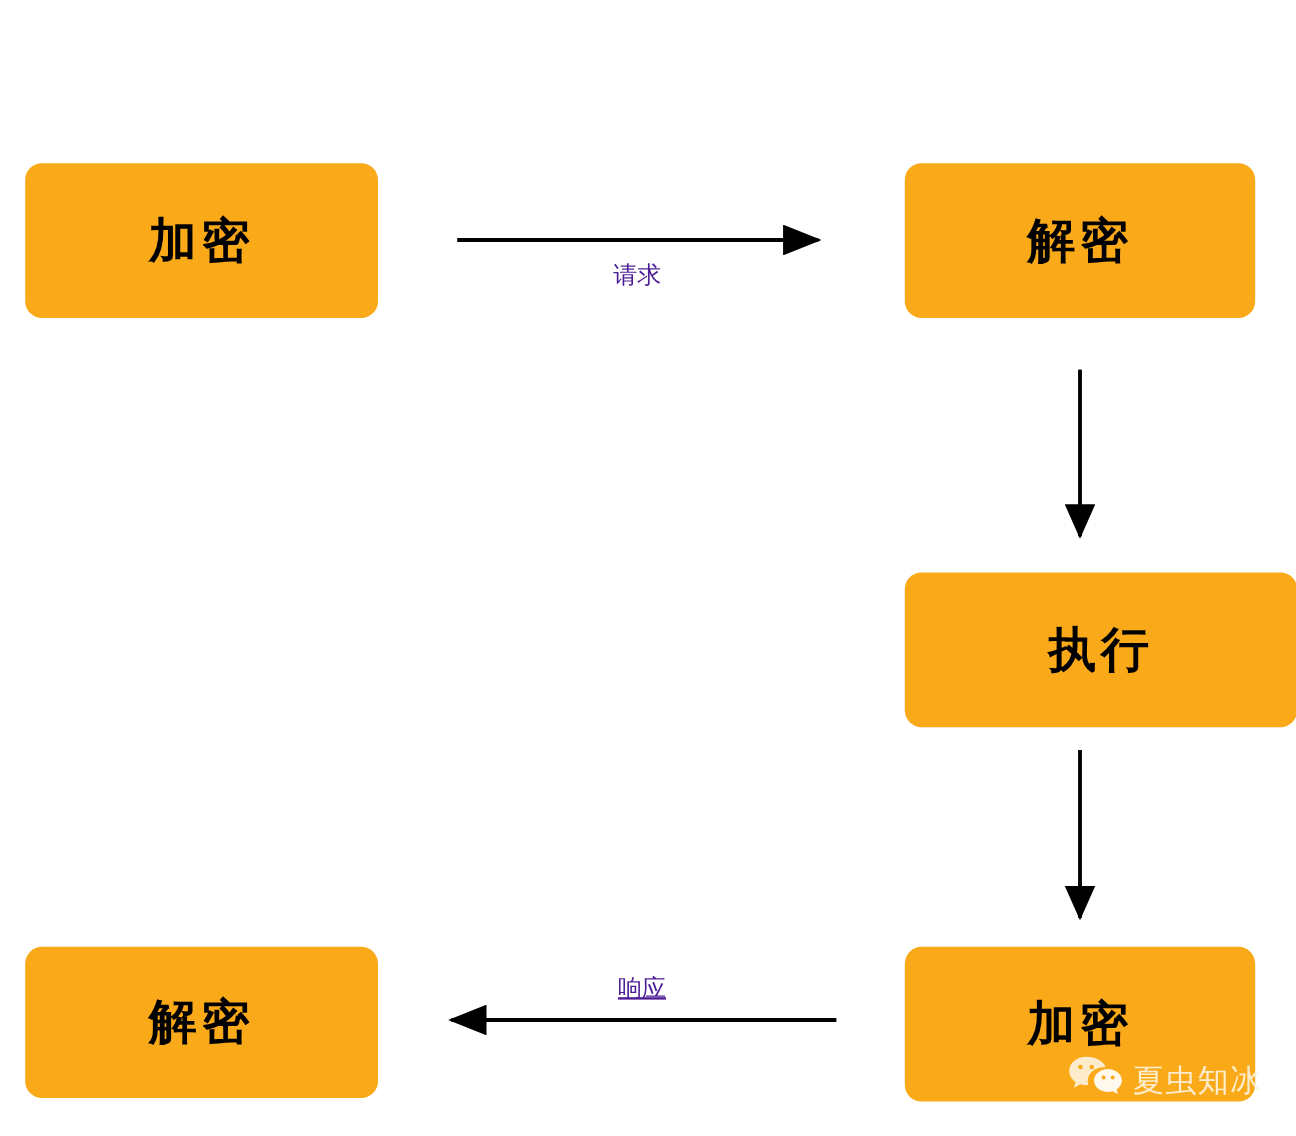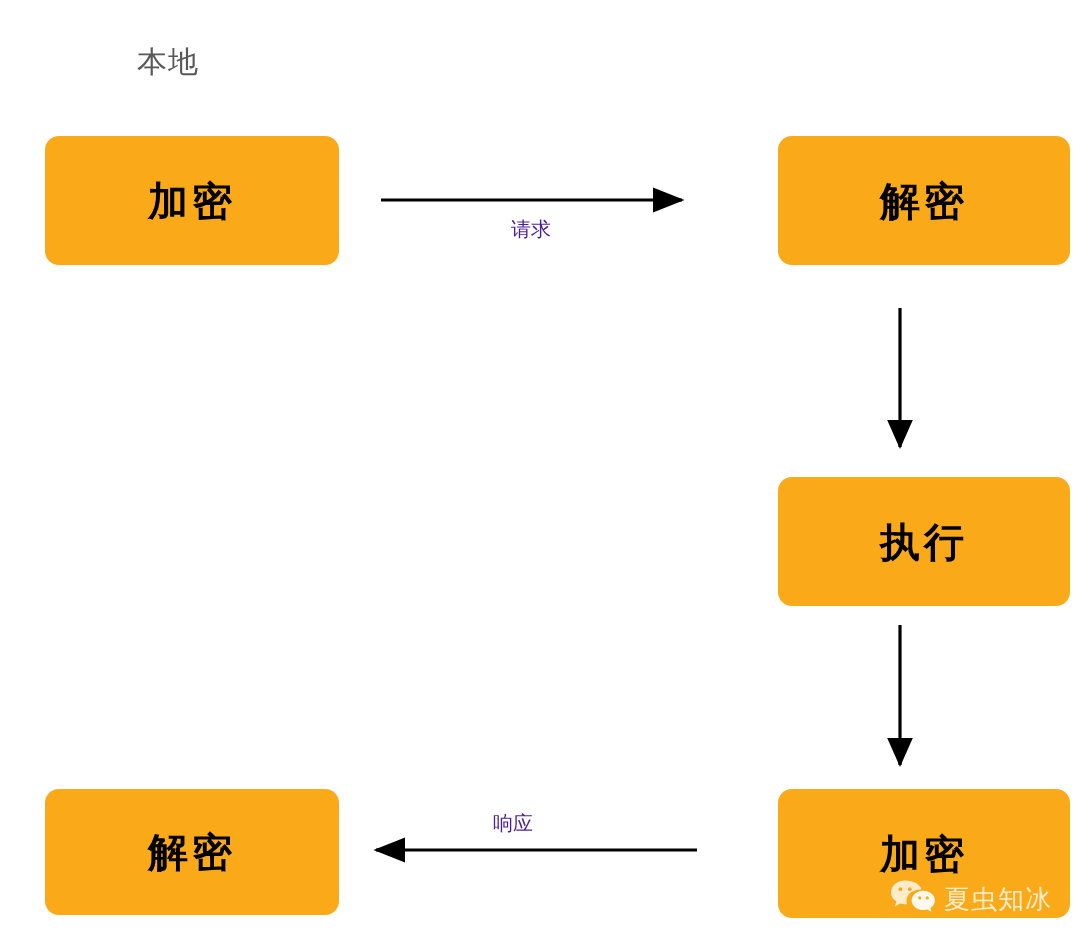--- a/index.html
+++ b/index.html
@@ -33,33 +33,32 @@
 
   
   .node {
     position: absolute;
     background: #FAA919;
     border-radius: 14px;
     display: flex;
     align-items: center;
     justify-content: center;
     box-sizing: border-box;
-    margin-left: 24px;
   }
   .node-label {
     font-size: 40px;
     font-weight: 700;
     color: #000000;
     letter-spacing: 4px;
     line-height: 1;
   }
 
   #node-local-encrypt  { left: 21px;  top: 136px; width: 294px; height: 129px; }
   #node-remote-decrypt { left: 754px; top: 136px; width: 292px; height: 129px; }
-  #node-remote-execute { left: 754px; top: 477px; width: 292px; height: 129px; }
+  #node-remote-execute { left: 754px; top: 477px; width: 327px; height: 129px; }
   #node-remote-encrypt { left: 754px; top: 789px; width: 292px; height: 129px; }
   #node-local-decrypt  { left: 21px;  top: 789px; width: 294px; height: 126px; }
 
   
   #arrow-layer {
     position: absolute;
     left: 0;
     top: 0;
     width: 1080px;
     height: 947px;
@@ -68,21 +67,21 @@
 
   
   .edge-label {
     position: absolute;
     font-size: 20px;
     color: #4c1d95;
     white-space: nowrap;
     text-align: center;
   }
   #label-request  { left: 436px; top: 216px; width: 190px; }
-  #label-response { left: 418px; top: 810px; width: 190px; }
+  #label-response { left: 440px; top: 810px; width: 190px; text-decoration: underline; }
 
   
   #watermark {
     position: absolute;
     left: 890px;
     top: 879px;
     display: flex;
     align-items: flex-end;
     gap: 8px;
     opacity: 0.92;
@@ -93,21 +92,20 @@
     letter-spacing: 1px;
     white-space: nowrap;
   }
   #watermark .wm-icon { display: block; }
 </style>
 </head>
 <body>
 
 <div id="diagram">
 
-  <div class="col-header local">本地</div>
 
   <svg id="arrow-layer" viewBox="0 0 1080 947" xmlns="http://www.w3.org/2000/svg">
     <defs>
       <marker id="head-right" markerWidth="10" markerHeight="8" refX="9.2" refY="4" orient="auto" markerUnits="strokeWidth">
         <path d="M0,0 L10,4 L0,8 z" fill="#000000"></path>
       </marker>
       <marker id="head-left" markerWidth="10" markerHeight="8" refX="9.2" refY="4" orient="auto" markerUnits="strokeWidth">
         <path d="M0,0 L10,4 L0,8 z" fill="#000000"></path>
       </marker>
       <marker id="head-down" markerWidth="9" markerHeight="8" refX="8.4" refY="4" orient="auto" markerUnits="strokeWidth">

